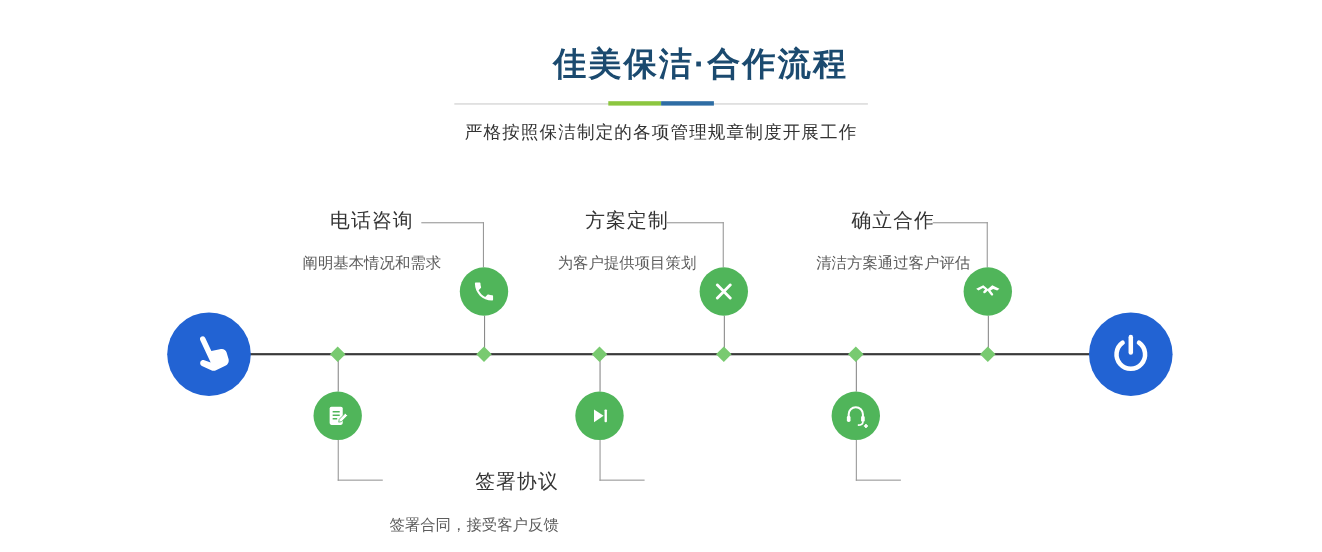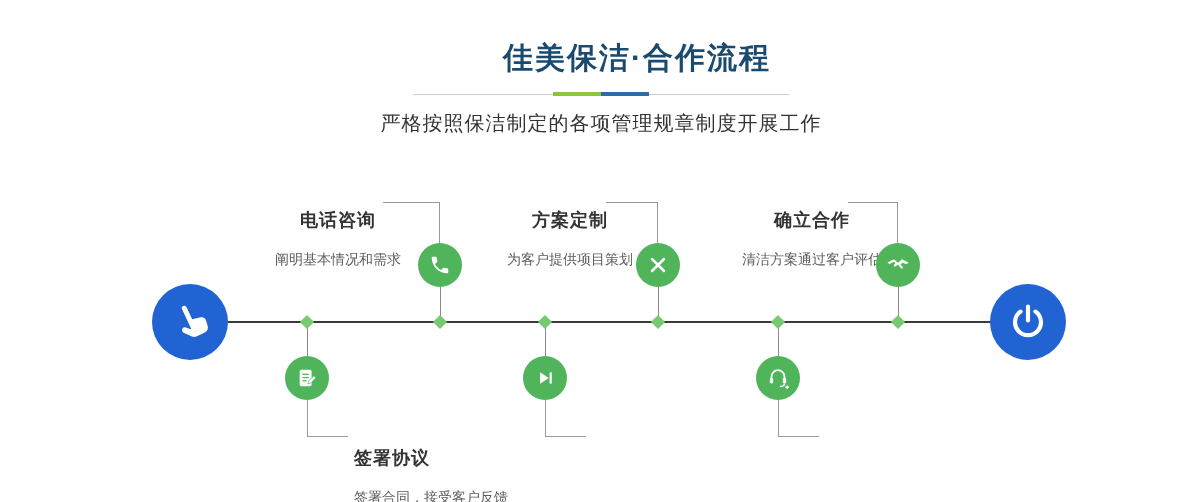--- a/index.html
+++ b/index.html
@@ -9,45 +9,45 @@
   
   .title { position:absolute; top:38px; left:0; width:100%; text-align:center;
            font-size:30px; font-weight:bold; color:#1b4a6f; letter-spacing:2px;margin-left:36px; }
   .divider { position:absolute; top:92px; left:413px; width:376px; height:5px; }
   .divider .base { position:absolute; top:2px; left:0; right:0; height:1px; background:#cccccc; }
   .divider .accent { position:absolute; top:0; left:50%; transform:translateX(-50%); display:flex; height:4px; }
   .seg { width:48px; height:4px; }
   .seg.green { background:#8cc63f; }
   .seg.blue  { background:#2e6da4; }
   .subtitle { position:absolute; top:110px; left:0; width:100%; text-align:center;
-              font-size:20px; color:#333; letter-spacing:1px; }
+              font-size:16px; color:#333; letter-spacing:1px; }
 
   
   .main-line { position:absolute; left:190px; top:321px; width:838px; height:2px; background:#3a3a3a; }
 
   .big-circle { position:absolute; width:76px; height:76px; border-radius:50%;
                 background:#2263d3; display:flex; align-items:center; justify-content:center; z-index:6; }
   .big-circle.start { left:152px; top:284px; }
   .big-circle.end   { left:990px; top:284px; }
 
   .node { position:absolute; width:44px; height:44px; border-radius:50%;
           background:#50b55a; display:flex; align-items:center; justify-content:center; z-index:5; }
   .stub { position:absolute; width:1px; background:#8a8a8a; z-index:1; }
   .diamond { position:absolute; width:10px; height:10px; background:#78ca70;
              transform:rotate(45deg); z-index:3; }
 
   .conn { position:absolute; z-index:2; }
   .conn.top { border-top:1px solid #999; border-right:1px solid #999; }
   .conn.bot { border-left:1px solid #999; border-bottom:1px solid #999; }
 
   .step-text { position:absolute; }
-  .step-text .t { font-size:18px; font-weight:bold; color:#333; letter-spacing:1px;margin-top:20px; }
+  .step-text .t { font-size:18px; font-weight:normal; color:#333; letter-spacing:1px; }
   .step-text .d { font-size:14px; color:#5c5c5c; margin-top:19px; }
   .step-text.top { width:170px; text-align:center; }
-  .step-text.bot { text-align:left; }
+  .step-text.bot { text-align:right; }
 
   .icon-svg { display:block; }
   .hand-rot { transform:rotate(-25deg); display:block; }
 </style>
 </head>
 <body>
 
 <div class="page">
 
   <h1 class="title">佳美保洁·合作流程</h1>

